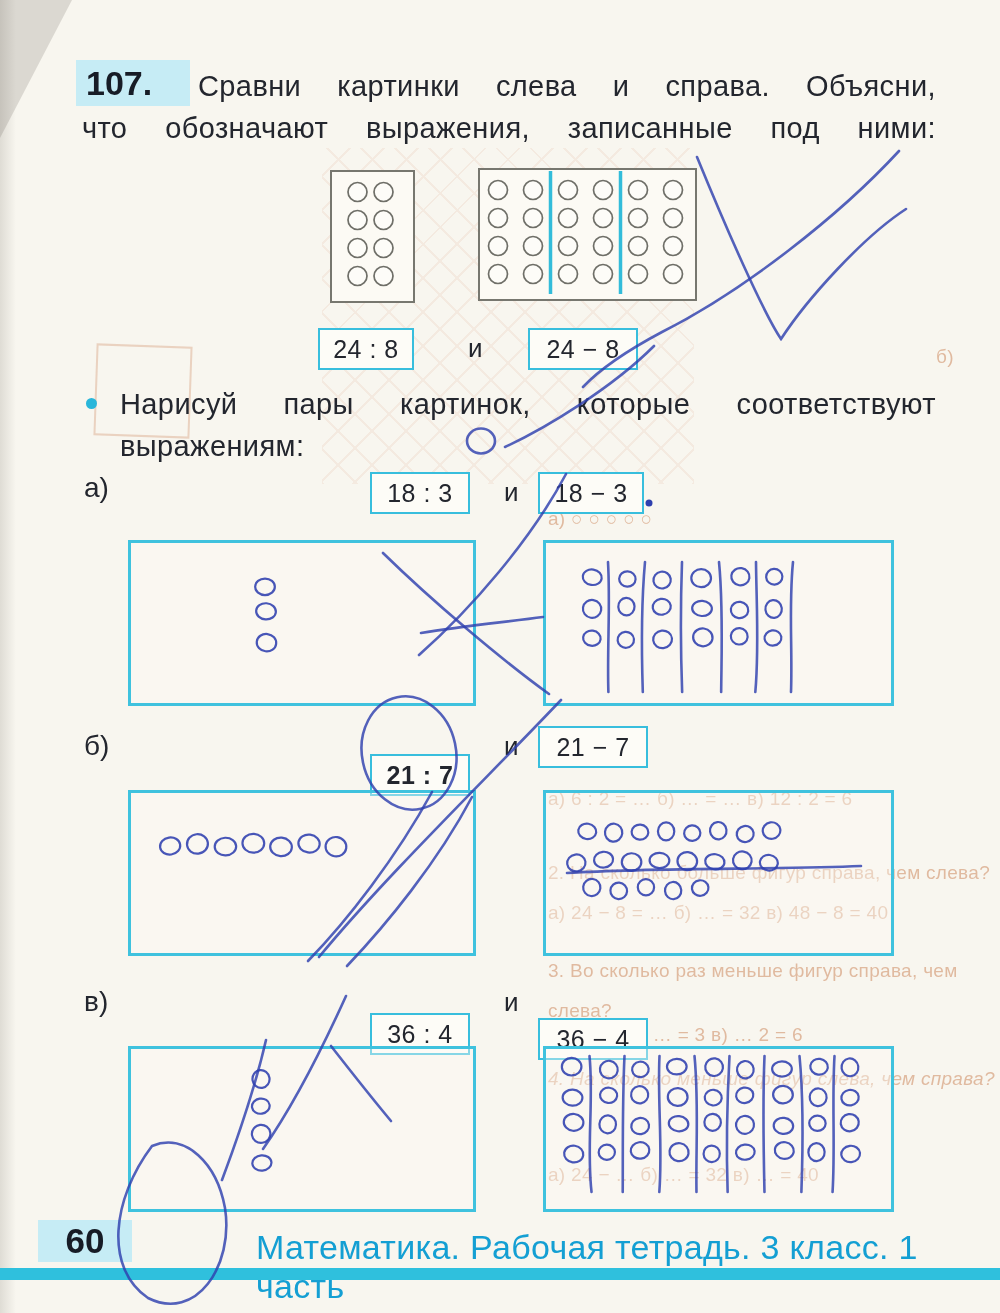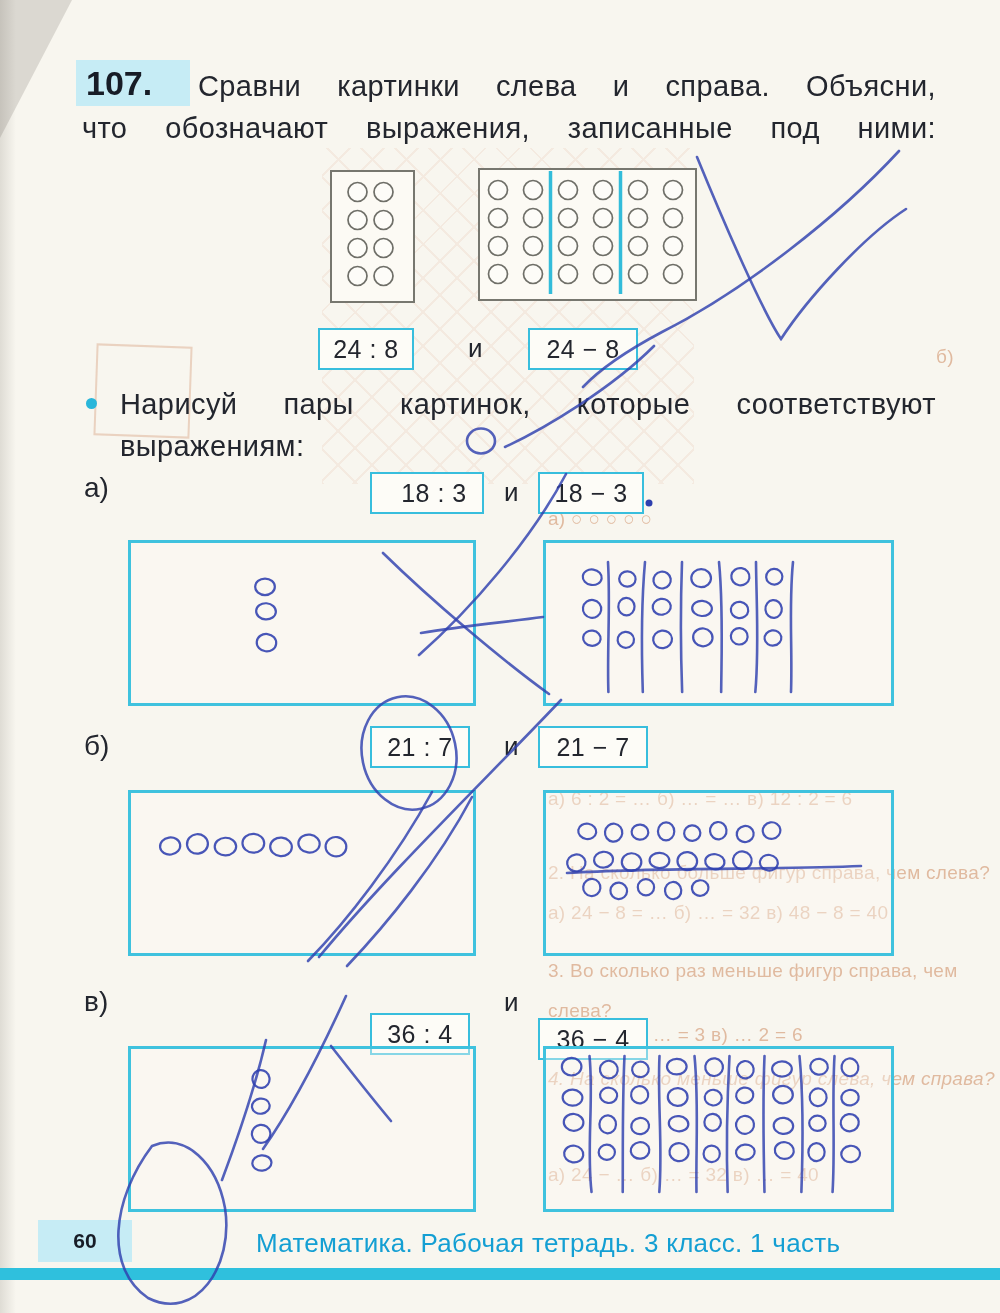--- a/index.html
+++ b/index.html
@@ -23,22 +23,22 @@
     display:flex;align-items:center;justify-content:center;font-size:25px;letter-spacing:.5px;color:#23262e;}
   .conj{position:absolute;font-size:26px;color:#23262e;}
   .bullet{position:absolute;left:86px;top:398px;width:11px;height:11px;border-radius:50%;background:#29b6da;}
   .task1{left:120px;top:386px;width:816px;}
   .task2{left:120px;top:428px;}
   .item-label{position:absolute;font-size:28px;color:#23262e;}
   .answer-box{position:absolute;height:160px;border:3px solid #3fc2de;background:rgba(252,250,244,.4);}
   .bleed{position:absolute;font-size:19px;color:#c97f52;opacity:.5;letter-spacing:.3px;white-space:nowrap;}
   .bleed-box{position:absolute;left:95px;top:345px;width:92px;height:88px;border:2px solid rgba(201,127,82,.3);transform:rotate(2deg);}
   .page-num{position:absolute;left:38px;top:1220px;width:94px;height:42px;background:#c6ecf5;
-    display:flex;align-items:center;justify-content:center;font-size:21px;font-weight:bold;color:#171c26;}
-  .footer-text{position:absolute;left:256px;top:1228px;font-size:26px;color:#149fd3;letter-spacing:.3px;}
+    display:flex;align-items:center;justify-content:center;font-size:35px;font-weight:bold;color:#171c26;}
+  .footer-text{position:absolute;left:256px;top:1228px;font-size:34px;color:#149fd3;letter-spacing:.3px;}
   .bottom-bar{position:absolute;left:0;top:1268px;width:1000px;height:12px;background:#2fc0dd;}
   .ink{position:absolute;left:0;top:0;z-index:60;pointer-events:none;}
   .stroke{fill:none;stroke:#2e3fae;stroke-width:2.6;opacity:.82;stroke-linecap:round;}
   .hcirc{fill:none;stroke:#2e3fae;stroke-width:2.2;opacity:.88;}
   .pcirc{fill:#fdfcf8;stroke:#6f6f68;stroke-width:1.7;}
   .divider{stroke:#33bcda;stroke-width:3.5;}
 </style>
 </head>
 <body>
 
@@ -110,28 +110,28 @@
 
   <div class="expr-box" style="left:318px;top:328px;width:92px;">24 : 8</div>
   <div class="conj" style="left:468px;top:333px;">и</div>
   <div class="expr-box" style="left:528px;top:328px;width:106px;">24 − 8</div>
 
   <div class="bullet"></div>
   <div class="line just task1">Нарисуй пары картинок, которые соответствуют</div>
   <div class="line task2">выражениям:</div>
 
   <div class="item-label" style="left:84px;top:472px;">а)</div>
-  <div class="expr-box" style="left:370px;top:472px;width:96px;padding-left:14px;">18 : 3</div>
+  <div class="expr-box" style="left:370px;top:472px;width:96px;">18 : 3</div>
   <div class="conj" style="left:504px;top:477px;">и</div>
   <div class="expr-box" style="left:538px;top:472px;width:102px;text-align:center;">18 − 3</div>
   <div class="answer-box" style="left:128px;top:540px;width:342px;"></div>
   <div class="answer-box" style="left:543px;top:540px;width:345px;"></div>
 
   <div class="item-label" style="left:84px;top:730px;">б)</div>
-  <div class="expr-box" style="left:370px;top:726px;width:96px;">21 : 7</div>
+  <div class="expr-box" style="left:370px;top:754px;width:96px;font-weight:bold;">21 : 7</div>
   <div class="conj" style="left:504px;top:731px;">и</div>
   <div class="expr-box" style="left:538px;top:726px;width:106px;">21 − 7</div>
   <div class="answer-box" style="left:128px;top:790px;width:342px;"></div>
   <div class="answer-box" style="left:543px;top:790px;width:345px;"></div>
 
   <div class="item-label" style="left:84px;top:986px;">в)</div>
   <div class="expr-box" style="left:370px;top:1013px;width:96px;">36 : 4</div>
   <div class="conj" style="left:504px;top:987px;">и</div>
   <div class="expr-box" style="left:538px;top:982px;width:106px;margin-top:36px;">36 − 4</div>
   <div class="answer-box" style="left:128px;top:1046px;width:342px;"></div>

